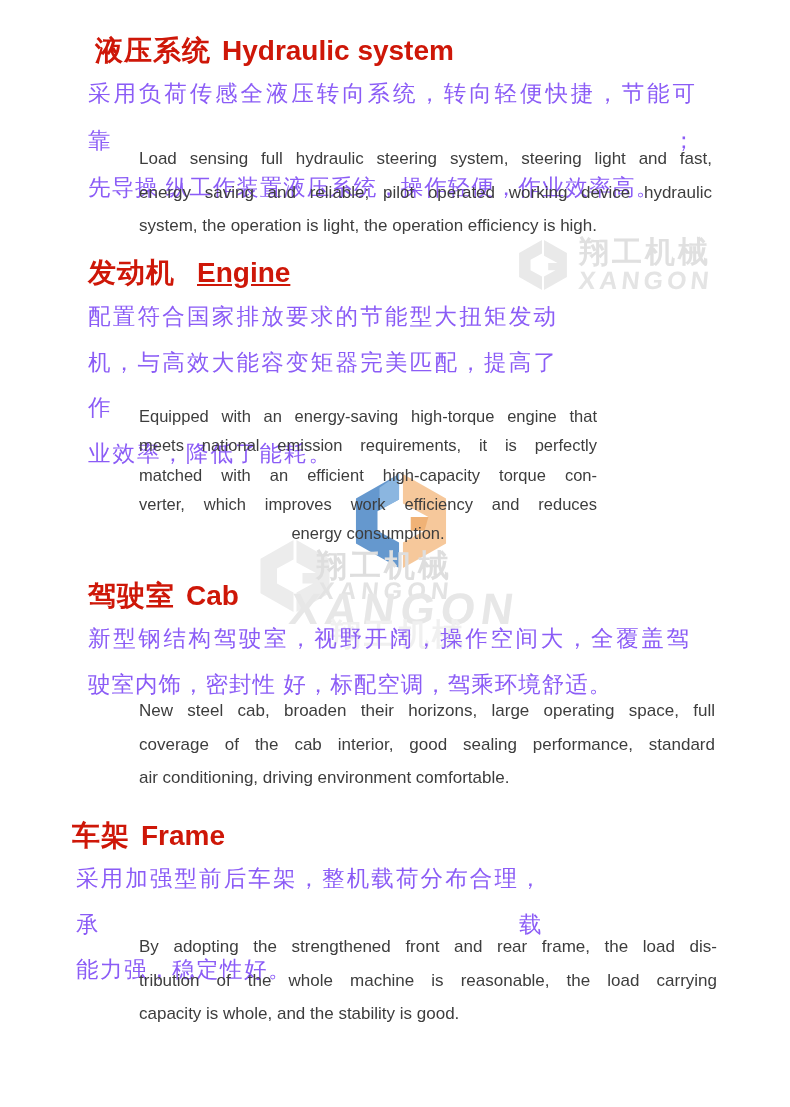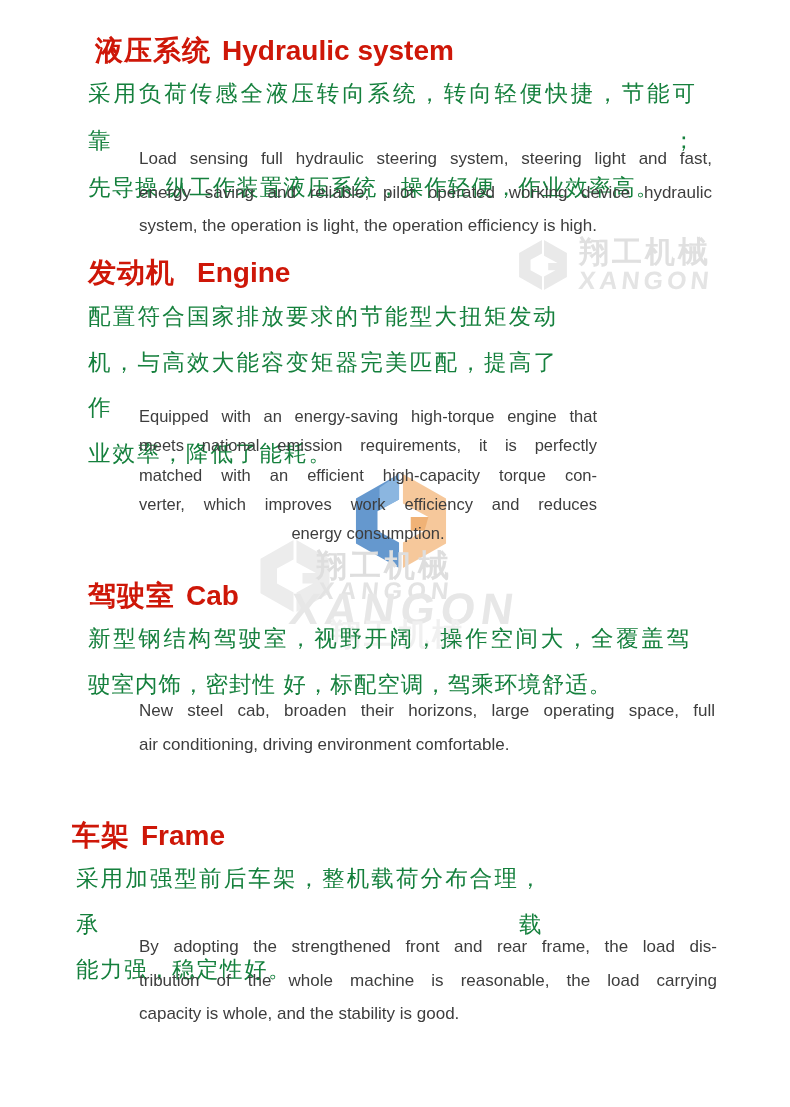--- a/index.html
+++ b/index.html
@@ -21,32 +21,32 @@
   .wm-hex-gray2 svg{width:78px; height:72px;}
   .wm-zh-mid{left:316px; top:545px; font-size:31px; font-weight:700; letter-spacing:3px; color:#dedede; white-space:nowrap;}
   .wm-en-mid{left:318px; top:577px; font-size:24px; font-weight:700; letter-spacing:5px; color:#e3e3e3; transform:skewX(-6deg); white-space:nowrap;}
   .wm-en-big{left:290px; top:584px; font-size:44px; font-weight:800; letter-spacing:6px; color:#e7e7e7; transform:skewX(-8deg); white-space:nowrap;}
   .wm-zh-low{left:330px; top:614px; font-size:31px; font-weight:700; letter-spacing:3px; color:#f0f0f0; white-space:nowrap;}
   
   section{position:absolute; z-index:2; left:0; top:0; width:790px;}
   .sec-title{position:absolute; margin:0; font-size:28px; line-height:30px; font-weight:700; color:#ce1708; white-space:nowrap;}
   .sec-title .t-zh{letter-spacing:1px;}
   .sec-title .t-en{margin-left:11px;}
-  .zh-para{position:absolute; color:#15803d;}
+  .zh-para{position:absolute; color:#8b5cf6;}
   .zh-para .line{font-size:22.5px; line-height:45.5px; white-space:nowrap;}
   .en-para{position:absolute; color:#3d3d3d;margin-left:48px;}
   .en-para .line{font-size:17px; line-height:33.5px; white-space:nowrap;}
   .just{white-space:normal !important; text-align:justify; text-align-last:justify;}
   
   #t1{left:95px; top:36px;}
   #zh1{left:88px; top:70px; width:608px;}
   #zh1 .line{letter-spacing:1px; line-height:47px;}
   #en1{left:91px; top:142px; width:573px;}
   
-  #t2 .t-en{margin-left:22px;}
+  #t2 .t-en{margin-left:22px;text-decoration:underline;}
   #t2{left:88px; top:258px;}
   #zh2{left:88px; top:294px; width:470px;}
   #zh2 .line{letter-spacing:2px;}
   #en2{left:91px; top:402px; width:458px;}
   #en2 .line{font-size:16.5px; line-height:29.3px;text-align:center;}
   
   #t3{left:88px; top:581px;}
   #zh3{left:88px; top:616px; width:602px;}
   #zh3 .line{letter-spacing:1px;}
   #en3{left:91px; top:694px; width:576px;}
@@ -127,20 +127,21 @@
   <section>
     <h2 class="sec-title" id="t3">
       <span class="t-zh">驾驶室</span><span class="t-en">Cab</span>
     </h2>
     <div class="zh-para" id="zh3">
       <div class="line just">新型钢结构驾驶室，视野开阔，操作空间大，全覆盖驾</div>
       <div class="line">驶室内饰，密封性 好，标配空调，驾乘环境舒适。</div>
     </div>
     <div class="en-para" id="en3">
       <div class="line just">New steel cab, broaden their horizons, large operating space, full</div>
+      <div class="line just">coverage of the cab interior, good sealing performance, standard</div>
       <div class="line">air conditioning, driving environment comfortable.</div>
     </div>
   </section>
 
   <section>
     <h2 class="sec-title" id="t4">
       <span class="t-zh">车架</span><span class="t-en">Frame</span>
     </h2>
     <div class="zh-para" id="zh4">
       <div class="line just">采用加强型前后车架，整机载荷分布合理，承载</div>

